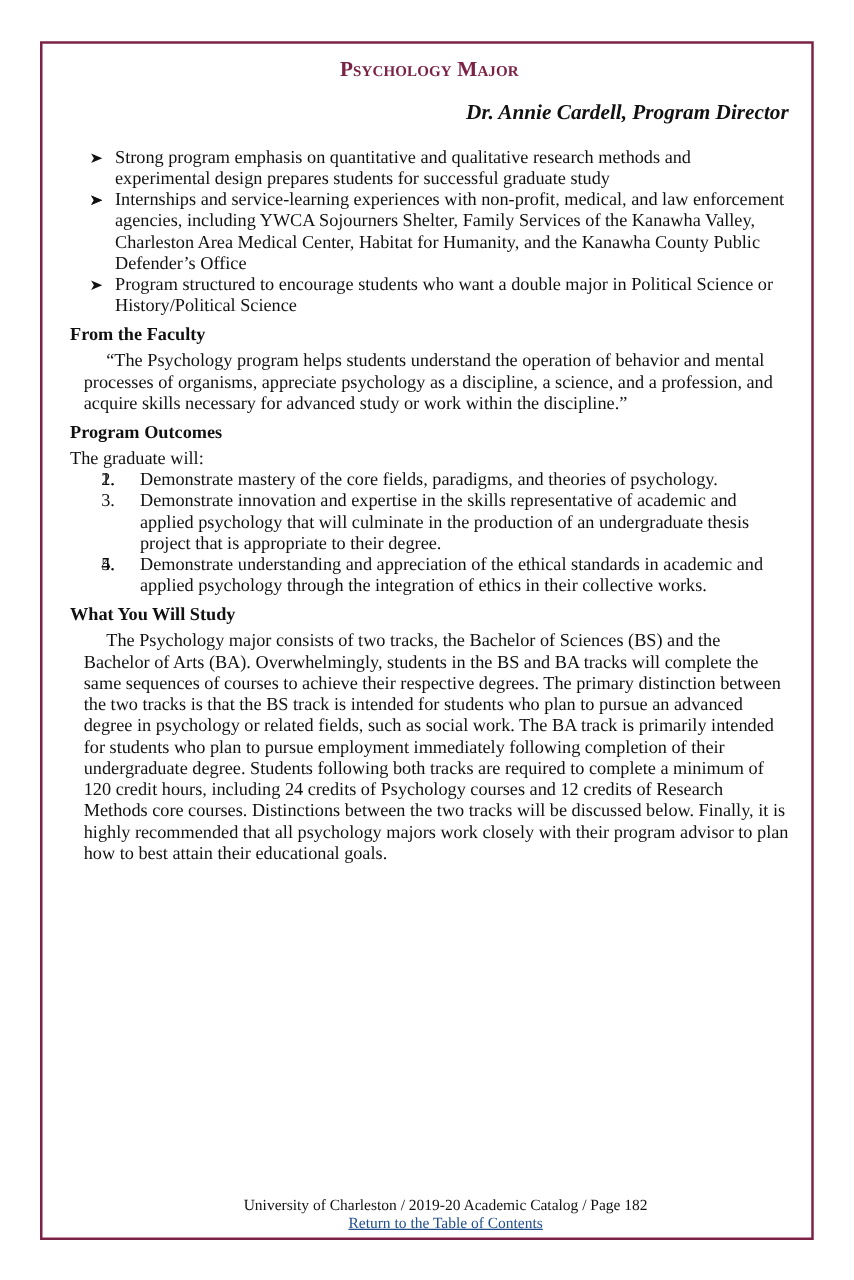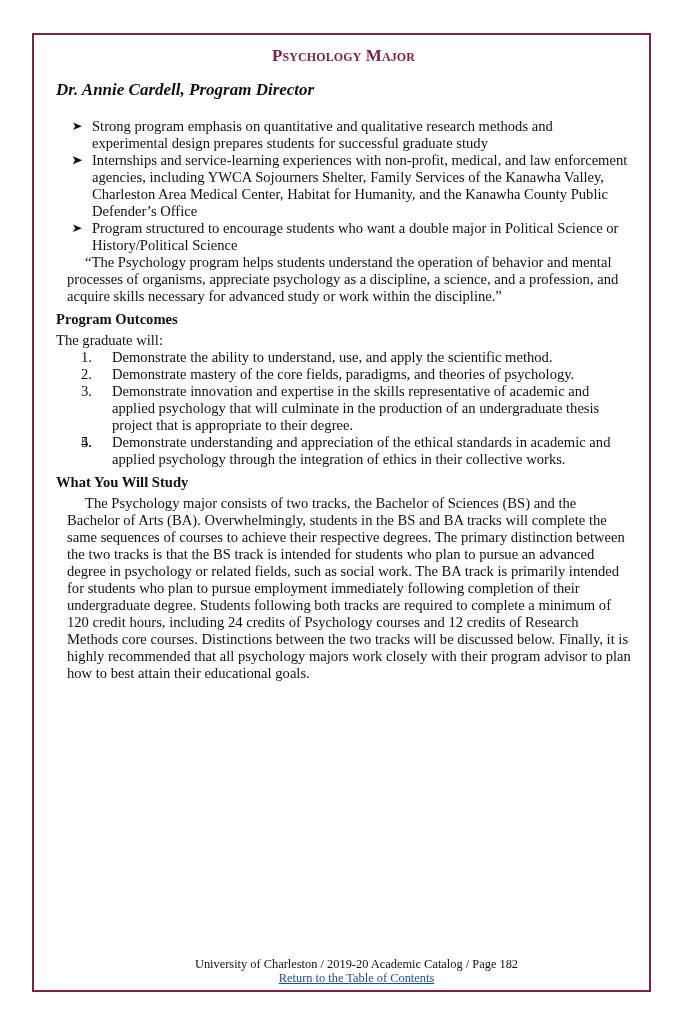--- a/index.html
+++ b/index.html
@@ -15,21 +15,21 @@
   .content {
     position: absolute; left: 56px; top: 46px; width: 575px;
     font-size: 14.6px; line-height: 17px;
   }
   .title {
     text-align: center; color: #7b2346; font-weight: bold;
     font-variant: small-caps; font-size: 17px; letter-spacing: 0.1px;
     margin: 0; height: 20px; line-height: 20px;
   }
   .director {
-    text-align: left; font-weight: bold; font-style: italic;
+    text-align: right; font-weight: bold; font-style: italic;
     font-size: 17px; margin: 14px 0 0 0; line-height: 20px;
   }
   ul.bullets { list-style: none; margin: 18px 0 0 0; padding: 0; }
   ul.bullets li { position: relative; padding-left: 36px; margin: 0; }
   .arrow {
     position: absolute; left: 16px; top: 0; font-size: 12px; line-height: 17px;
     font-family: "DejaVu Sans", sans-serif; transform: scaleX(1.1);
   }
   .section-heading {
     font-weight: bold; margin: 6px 0 4px 0; font-size: 14.6px; line-height: 17px;
@@ -65,28 +65,28 @@
     <li>
       <span class="arrow">➤</span>
       <span>Internships and service-learning experiences with non-profit, medical, and law enforcement agencies, including YWCA Sojourners Shelter, Family Services of the Kanawha Valley, Charleston Area Medical Center, Habitat for Humanity, and the Kanawha County Public Defender’s Office</span>
     </li>
     <li>
       <span class="arrow">➤</span>
       <span>Program structured to encourage students who want a double major in Political Science or History/Political Science</span>
     </li>
   </ul>
 
+  <div class="section-heading">From the Faculty</div>
   <p class="indent">“The Psychology program helps students understand the operation of behavior and mental processes of organisms, appreciate psychology as a discipline, a science, and a profession, and acquire skills necessary for advanced study or work within the discipline.”</p>
 
   <div class="section-heading">Program Outcomes</div>
   <p>The graduate will:</p>
   <ol class="outcomes">
     <li>
       <span class="num">1.</span>
-      <span>Demonstrate the ability to understand, use, and apply the scientific method.</span>
     </li>
     <li>
       <span class="num">2.</span>
       <span>Demonstrate mastery of the core fields, paradigms, and theories of psychology.</span>
     </li>
     <li>
       <span class="num">3.</span>
       <span>Demonstrate innovation and expertise in the skills representative of academic and applied psychology that will culminate in the production of an undergraduate thesis project that is appropriate to their degree.</span>
     </li>
     <li>

